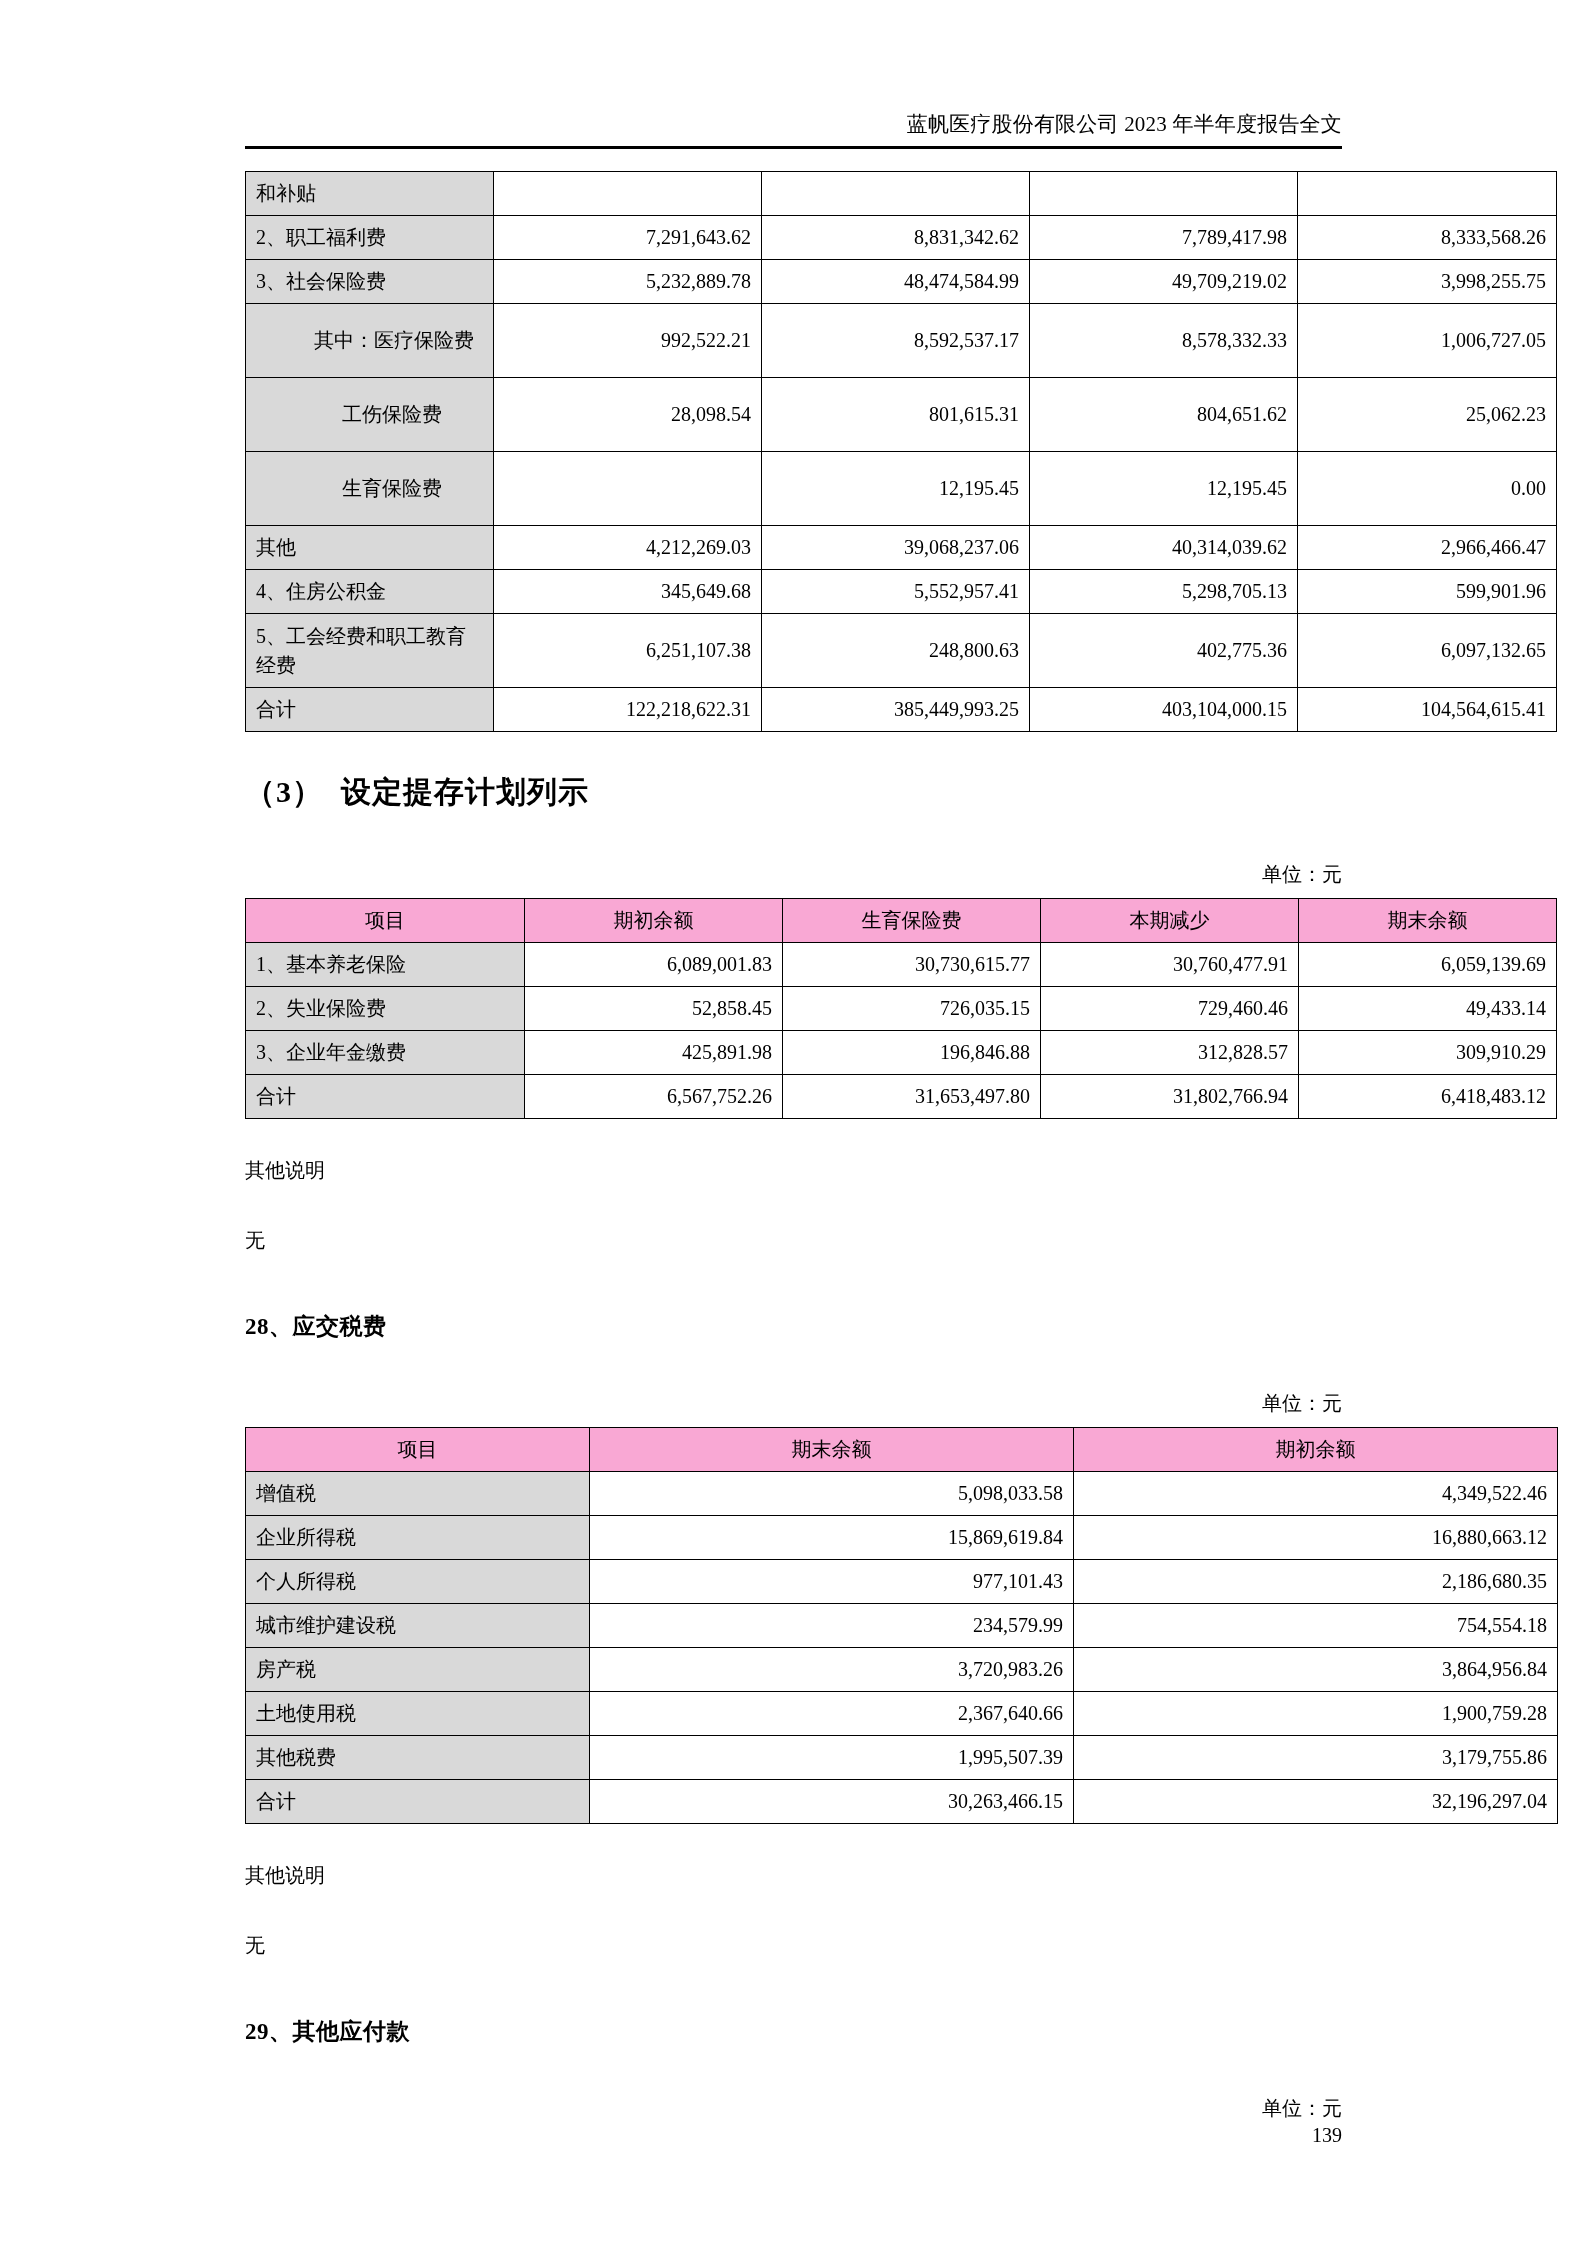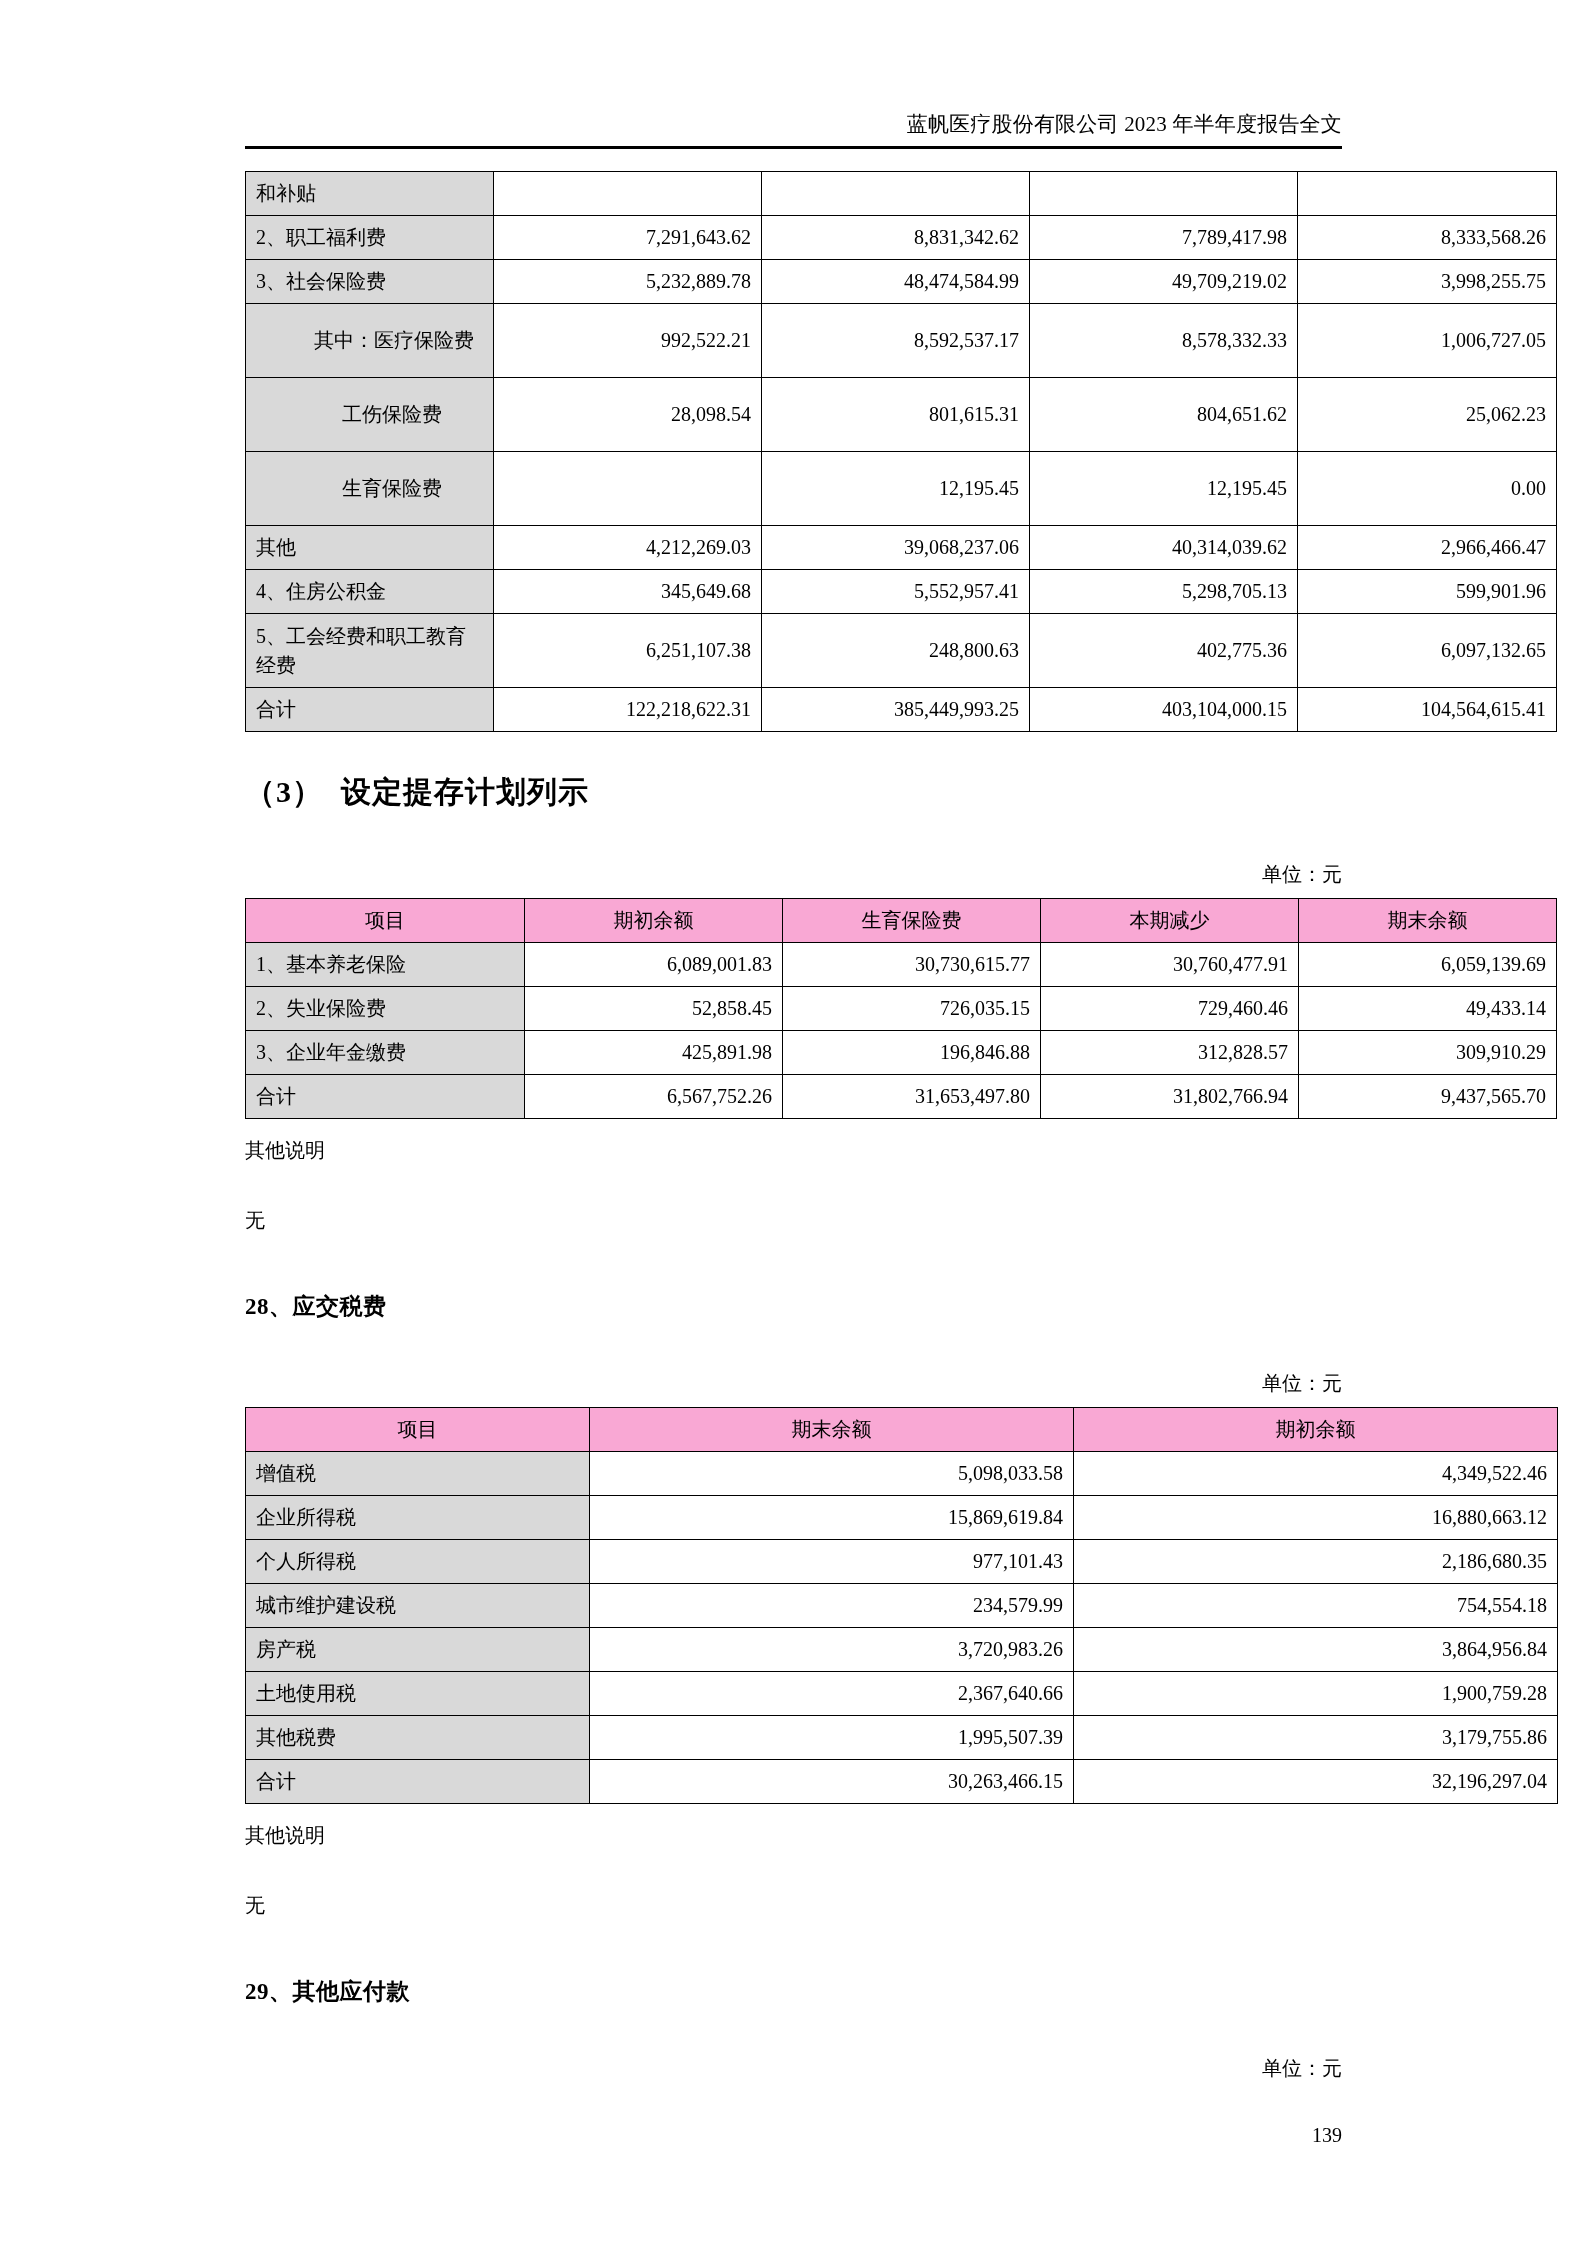--- a/index.html
+++ b/index.html
@@ -82,21 +82,21 @@
     font-size: 20px;
     line-height: 1.5;
   }
   .unit-line {
     font-size: 20px;
     text-align: right;
   }
 
   .mt-10 { margin-top: 10px; }
   .mt-22 { margin-top: 22px; }
-  .mt-28 { margin-top: 16px; }
+  .mt-28 { margin-top: 36px; }
   .mt-40 { margin-top: 40px; }
   .mt-48 { margin-top: 48px; }
   .mt-56 { margin-top: 56px; }
 
   
   .page-number {
     position: absolute;
     right: 138px;
     bottom: 98px;
     font-size: 20px;
@@ -254,21 +254,21 @@
           <td class="num">425,891.98</td>
           <td class="num">196,846.88</td>
           <td class="num">312,828.57</td>
           <td class="num">309,910.29</td>
         </tr>
         <tr>
           <td class="label">合计</td>
           <td class="num">6,567,752.26</td>
           <td class="num">31,653,497.80</td>
           <td class="num">31,802,766.94</td>
-          <td class="num">9,437,565.70</td>
+          <td class="num">6,418,483.12</td>
         </tr>
       </tbody>
     </table>
   </div>
 
   <div class="body-text mt-28">其他说明</div>
   <div class="body-text mt-40">无</div>
 
   <div class="sec-title mt-56">28、应交税费</div>
 

